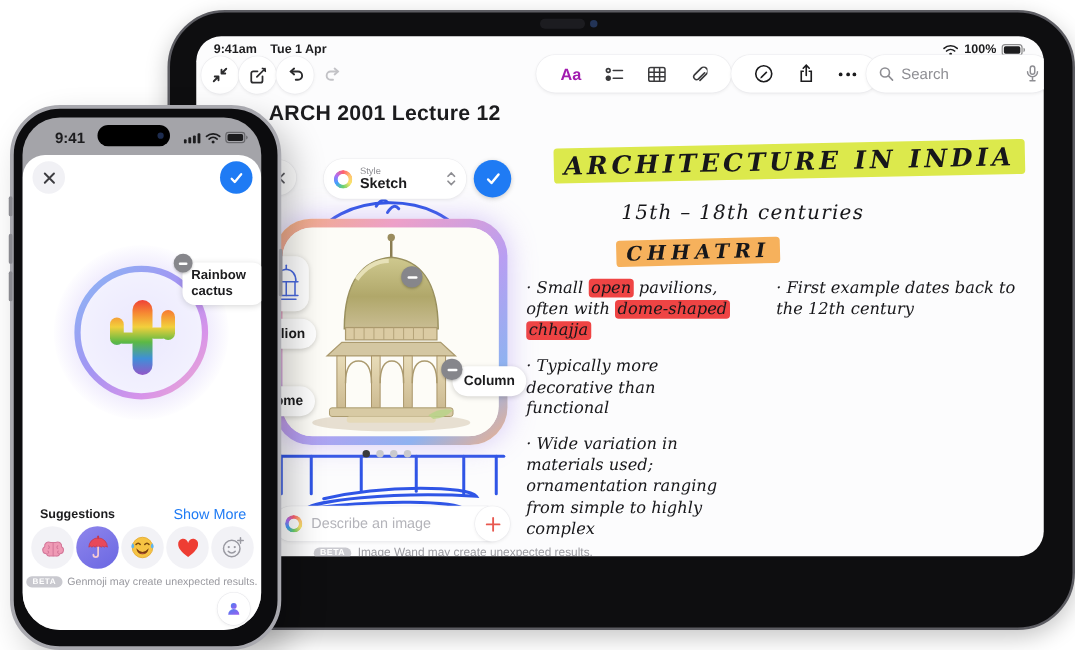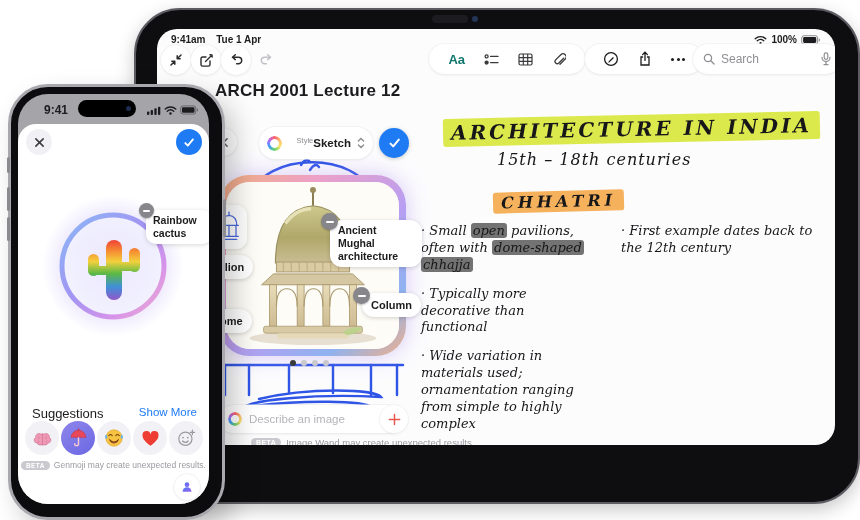--- a/index.html
+++ b/index.html
@@ -19,21 +19,21 @@
   .tbtn{width:30px;height:30px;border-radius:50%;}
   .ico{display:flex;align-items:center;justify-content:center;}
   .searchtxt{font-size:12px;color:#8e8e93;}
   .note-title{font-size:17px;font-weight:700;color:#1c1c1e;letter-spacing:.2px;}
   
   .hw{font-family:"DejaVu Serif",serif;font-style:italic;color:#17171a;}
   .hl-yellow{background:#dce94c;padding:2px 8px;border-radius:3px;display:inline-block;transform:rotate(-1.2deg);}
   .hl-orange{background:#f6b15c;padding:1px 8px;border-radius:3px;display:inline-block;transform:rotate(-1.5deg);}
   .bullet{margin-top:12px;}
   .bullet:first-child{margin-top:0;}
-  .seg-hl-blue{background:#737373;border-radius:3px;padding:0 2px;}
+  .seg-hl-blue{background:#ef4444;border-radius:3px;padding:0 2px;}
   
   .tag{background:#fff;border-radius:12px;box-shadow:0 1px 4px rgba(0,0,0,.18);font-size:11px;
        font-weight:600;color:#1c1c1e;display:flex;align-items:center;padding:0 9px;}
   .minus{background:#86868b;border-radius:50%;display:flex;align-items:center;justify-content:center;
          box-shadow:0 1px 2px rgba(0,0,0,.25);}
   .minus-bar{width:8px;height:2px;background:#fff;border-radius:1px;}
   .ai-ring{border-radius:50%;background:conic-gradient(#ff5f6d,#ffc371,#f7e46b,#69d26b,#41a0ff,#b06ef5,#ff5f6d);
            -webkit-mask:radial-gradient(circle,transparent 38%,#000 44%);
            mask:radial-gradient(circle,transparent 38%,#000 44%);}
   .beta-badge{background:#c9c9cf;color:#fff;font-size:7px;font-weight:700;border-radius:7px;
@@ -119,21 +119,21 @@
       <div class="abs circ tbtn" style="left:94px;top:16px;">
         <span class="ico">
           <svg width="15" height="14" viewBox="0 0 15 14" stroke="#c2c2c6" stroke-width="1.5" fill="none" stroke-linecap="round">
               <path d="M11 4.2 H5.6 a3.3 3.3 0 0 0 0 6.6 H7.4"></path>
               <path d="M8.7 1.8 L11.4 4.2 L8.7 6.6"></path>
             </svg>
         </span>
       </div>
 
       <div class="abs pill" style="left:272px;top:15px;width:136px;height:30px;border-radius:15px;display:flex;align-items:center;justify-content:space-around;padding:0 10px;">
-        <span style="font-size:13px;color:#0f766e;font-weight:600;">Aa</span>
+        <span style="font-size:13px;color:#a21caf;font-weight:600;">Aa</span>
         <span class="ico">
           <svg width="15" height="13" viewBox="0 0 15 13" stroke="#3a3a3c" stroke-width="1.3" fill="none" stroke-linecap="round">
               <circle cx="2.6" cy="3.4" r="1.5"></circle>
               <circle cx="2.6" cy="9.6" r="1.5" fill="#3a3a3c"></circle>
               <path d="M6.6 3.4 H14 M6.6 9.6 H14"></path>
             </svg>
         </span>
         <span class="ico">
           <svg width="15" height="13" viewBox="0 0 15 13" stroke="#3a3a3c" stroke-width="1.2" fill="none">
               <rect x="1" y="1" width="13" height="11" rx="1.5"></rect>
@@ -181,21 +181,21 @@
               <path d="M1 5.4 a4 4 0 0 0 8 0 M5 9.8 V12 M3 12.6 H7"></path>
             </svg>
         </span>
       </div>
 
       <div class="abs note-title" style="left:58px;top:52px;">ARCH 2001 Lecture 12</div>
 
       <div class="abs hw" style="left:286px;top:86px;font-size:20px;font-weight:700;letter-spacing:3px;">
         <span class="hl-yellow">ARCHITECTURE IN INDIA</span>
       </div>
-      <div class="abs hw" style="left:340px;top:121px;font-size:16px;letter-spacing:1px;">15th – 18th centuries</div>
+      <div class="abs hw" style="left:340px;top:131px;font-size:16px;letter-spacing:1px;">15th – 18th centuries</div>
       <div class="abs hw" style="left:336px;top:162px;font-size:16px;font-weight:700;letter-spacing:4px;">
         <span class="hl-orange">CHHATRI</span>
       </div>
       <div class="abs hw" style="left:264px;top:194px;width:172px;font-size:13px;line-height:1.3;">
         <div class="bullet"><span>· Small </span><span class="seg-hl-blue">open</span><span> pavilions, often with </span><span class="seg-hl-blue">dome-shaped</span><span> </span><span class="seg-hl-blue">chhajja</span></div>
         <div class="bullet"><span>· Typically more decorative than functional</span></div>
         <div class="bullet"><span>· Wide variation in materials used; ornamentation ranging from simple to highly complex</span></div>
       </div>
       <div class="abs hw" style="left:464px;top:194px;width:204px;font-size:13px;line-height:1.3;">
         <div class="bullet" style=""><span>· First example dates back to the 12th century</span></div>
@@ -216,21 +216,21 @@
       </svg>
 
       <div class="abs circ pill" style="left:52px;top:99px;width:28px;height:28px;z-index:3;">
         <svg width="11" height="11" viewBox="0 0 12 12" stroke="#5c5c61" stroke-width="1.6" stroke-linecap="round">
             <path d="M2 2 L10 10 M10 2 L2 10"></path>
           </svg>
       </div>
 
       <div class="abs pill" style="left:102px;top:98px;width:98px;height:32px;border-radius:16px;display:flex;align-items:center;padding:0 8px;gap:6px;z-index:3;">
         <span class="ai-ring" style="width:15px;height:15px;flex:none;"></span>
-        <span style="display:flex;flex-direction:row;line-height:1.1;flex:1;justify-content:flex-end;">
+        <span style="display:flex;flex-direction:column;line-height:1.1;flex:1;">
           <span style="font-size:7.5px;color:#8e8e93;">Style</span>
           <span style="font-size:11.5px;font-weight:700;color:#1c1c1e;">Sketch</span>
         </span>
         <span class="ico">
           <svg width="8" height="12" viewBox="0 0 8 12" stroke="#8e8e93" stroke-width="1.4" fill="none" stroke-linecap="round">
               <path d="M1.4 4 L4 1.4 L6.6 4"></path>
               <path d="M1.4 8 L4 10.6 L6.6 8"></path>
             </svg>
         </span>
       </div>
@@ -291,23 +291,20 @@
       <div class="abs tag" style="left:36px;top:226px;height:24px;z-index:3;">
           <span>Pavilion</span>
         </div>
       <div class="abs tag" style="left:46px;top:280px;height:24px;z-index:3;">
           <span>Dome</span>
         </div>
 
       <div class="abs minus" style="left:164px;top:184px;width:17px;height:17px;z-index:4;">
           <span class="minus-bar"></span>
         </div>
-      <div class="abs tag" style="left:173px;top:191px;width:76px;padding:4px 8px;font-size:10.5px;line-height:1.25;z-index:3;">
-          <span>Ancient Mughal architecture</span>
-        </div>
 
       <div class="abs minus" style="left:196px;top:258px;width:17px;height:17px;z-index:4;">
           <span class="minus-bar"></span>
         </div>
       <div class="abs tag" style="left:205px;top:264px;height:24px;z-index:3;">
           <span>Column</span>
         </div>
 
       <div class="abs" style="left:133px;top:331px;display:flex;gap:5px;z-index:2;">
         <span class="dot" style="background:#3a3a3c;"></span>
@@ -413,21 +410,21 @@
               <rect x="36" y="32" width="15" height="9" rx="4"></rect>
             </g>
           </svg>
         </div>
 
         <div class="abs minus" style="left:121px;top:79px;width:15px;height:15px;z-index:2;">
             <span class="minus-bar" style="width:7px;"></span>
           </div>
         <div class="abs" style="left:128px;top:86px;width:52px;background:#fff;border-radius:10px;box-shadow:0 1px 5px rgba(0,0,0,.16);padding:4px 7px;font-size:10.5px;font-weight:700;color:#1c1c1e;line-height:1.25;">Rainbow cactus</div>
 
-        <div class="abs" style="left:14px;top:282px;font-size:13px;font-weight:400;color:#1c1c1e;">Suggestions</div>
+        <div class="abs" style="left:14px;top:282px;font-size:10px;font-weight:700;color:#1c1c1e;">Suggestions</div>
         <div class="abs" style="right:12px;top:282px;font-size:11.5px;color:#1f7bf4;">Show More</div>
 
         <div class="abs" style="left:7px;top:297px;display:flex;gap:2px;">
           <span class="sug-circ">
             <svg width="19" height="15" viewBox="0 0 20 16">
                 <path d="M4.2 12.8 a3.2 3.2 0 0 1 -1.4 -6 A3.4 3.4 0 0 1 7.8 3.2 h4.4 a3.4 3.4 0 0 1 5 3.6 a3.2 3.2 0 0 1 -1.4 6 a3 3 0 0 1 -3 2 H7.2 a3 3 0 0 1 -3 -2 z" fill="#ef9ab5" stroke="#d4789a" stroke-width=".9"></path>
                 <path d="M10 3.2 V14.6 M6 6 q1.6 1.2 0 2.4 M14 6 q-1.6 1.2 0 2.4 M5.5 10.5 q1.4 .9 0 2 M14.5 10.5 q-1.4 .9 0 2" fill="none" stroke="#d4789a" stroke-width=".9" stroke-linecap="round"></path>
               </svg>
           </span>
           <span class="sug-circ" style="background:linear-gradient(145deg,#8f86ec,#6a67e2);">

